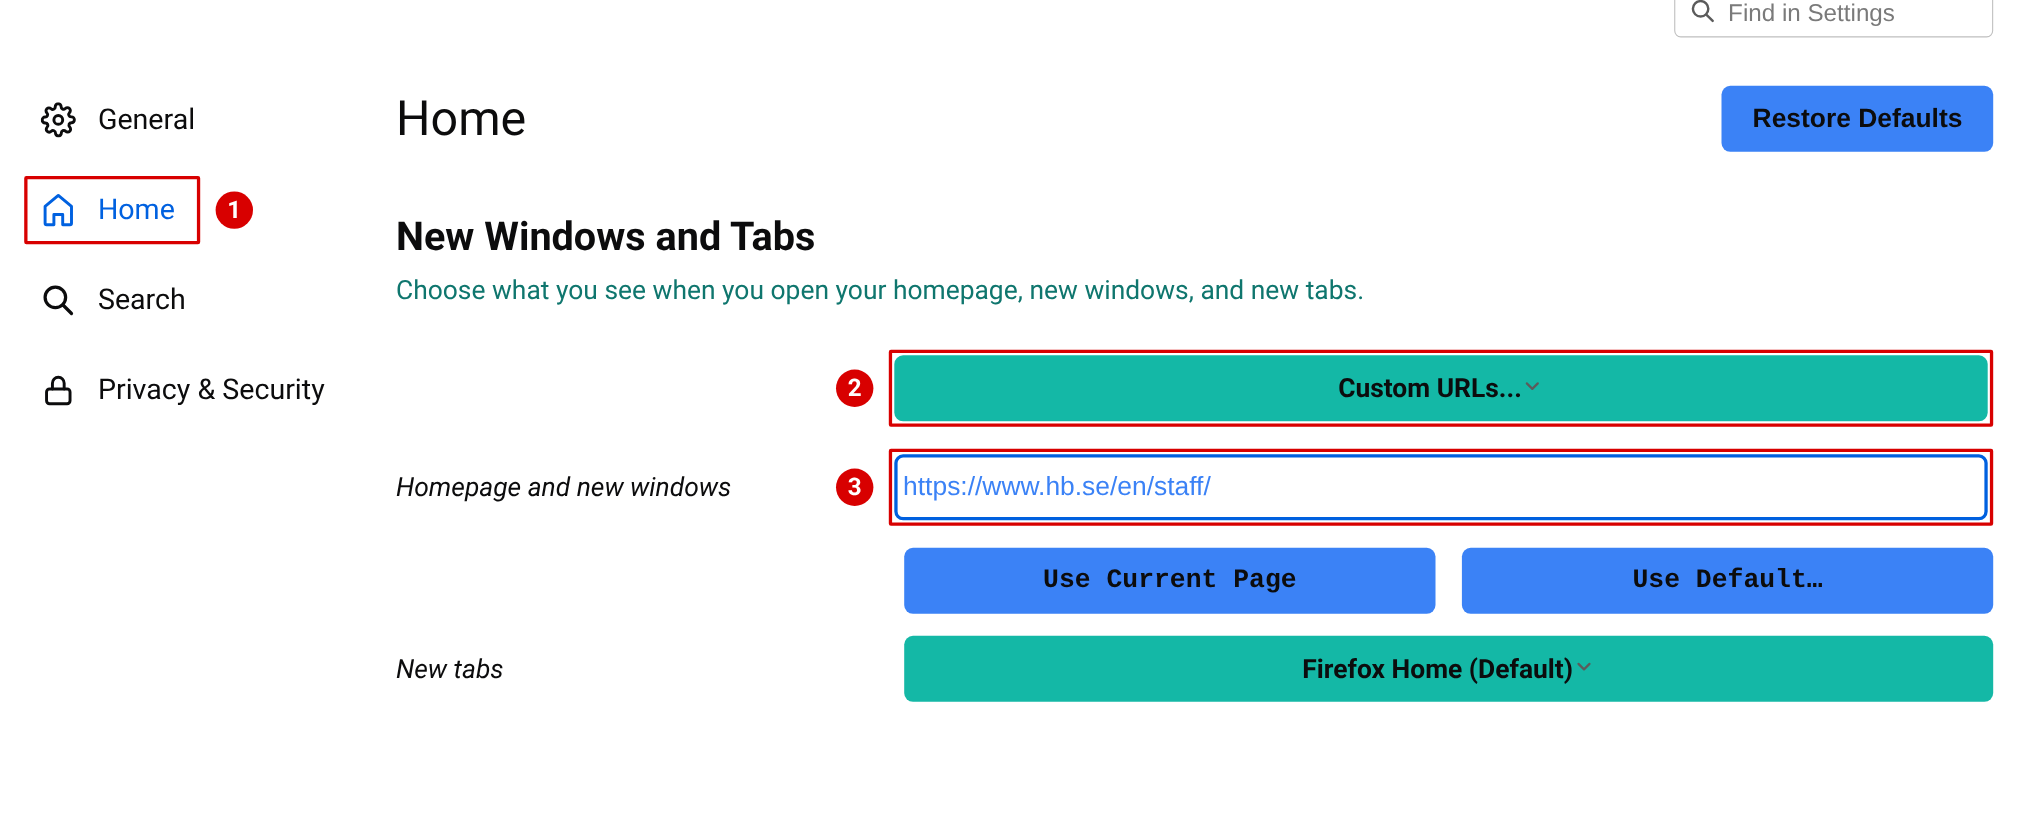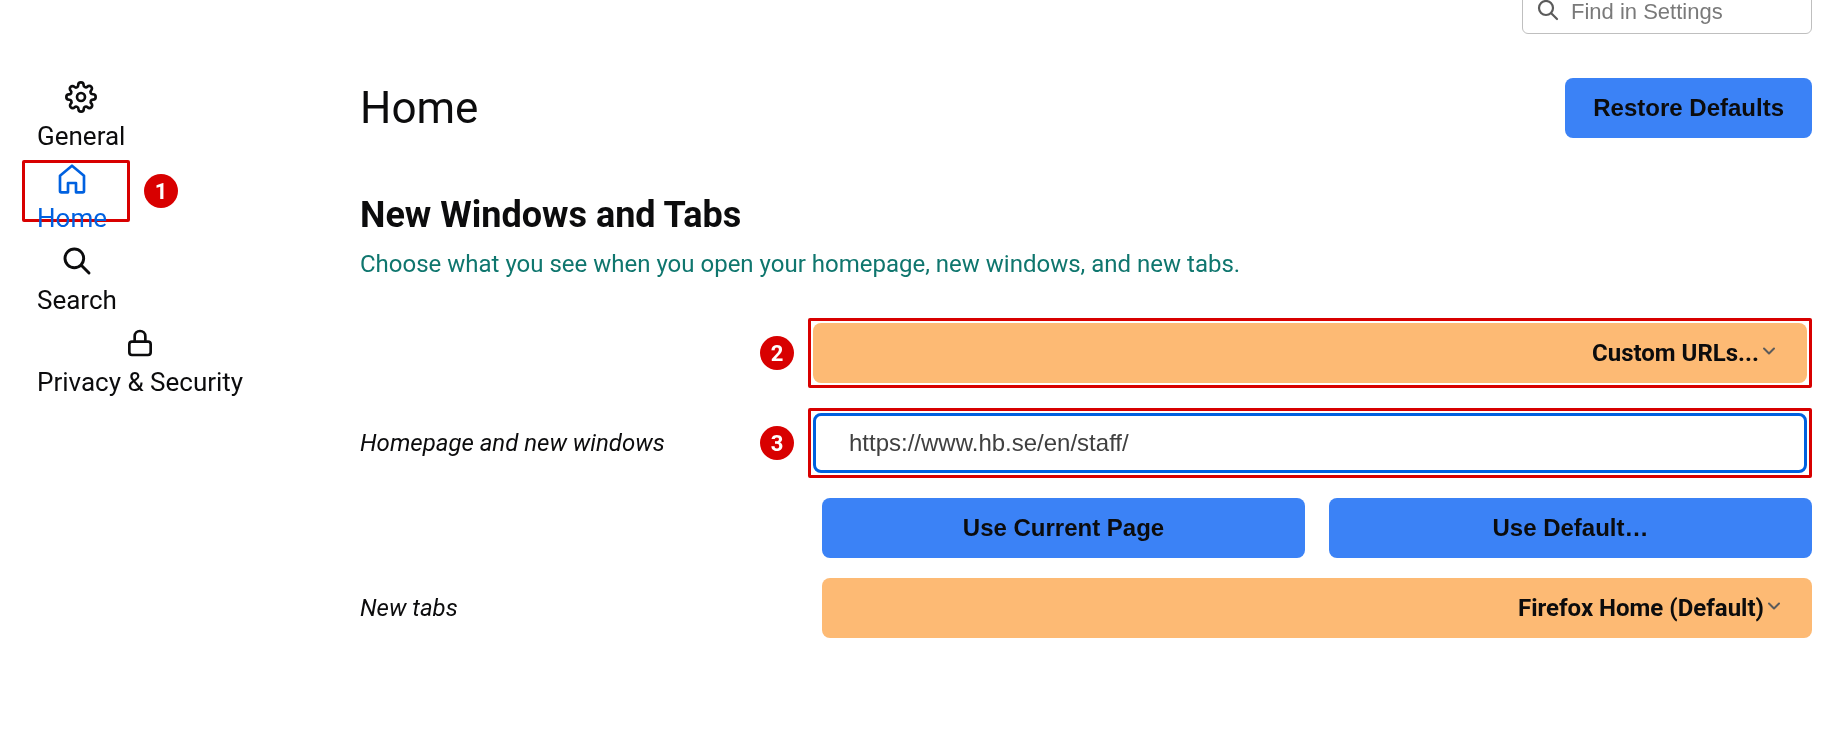--- a/index.html
+++ b/index.html
@@ -44,32 +44,31 @@
     }
 
     .sidebar {
       width: 360px;
       padding-top: 78px;
       padding-left: 22px;
     }
     .side-item {
       display: flex;
       align-items: center;
-      gap: 8px;
+      gap: 20px;
       height: 62px;
       padding: 0 12px;
       font-size: 26px;
       color: #0c0c0d;
       cursor: pointer;
       margin-bottom: 20px;
       border: 3px solid transparent;
       border-radius: 2px;
       width: fit-content;
       padding-right: 20px;
-      flex-direction: column;
     }
     .side-item.active {
       color: #0061e0;
     }
     .side-item.boxed {
       border: 3px solid #d80000;
     }
     .side-item .icon { width: 32px; height: 32px; display: inline-flex; align-items: center; justify-content: center; }
     .side-badge {
       margin-left: 14px;
@@ -144,52 +143,52 @@
       position: relative;
     }
 
     .annot-box {
       border: 3px solid #d80000;
       border-radius: 2px;
       padding: 2px;
     }
 
     .select-like {
-      background: #fdba74;
+      background: #14b8a6;
       border: none;
       width: 100%;
       height: 60px;
       padding: 0 28px;
       font-size: 24px;
       font-weight: 700;
       color: #0c0c0d;
       border-radius: 8px;
       display: flex;
       align-items: center;
-      justify-content: flex-end;
+      justify-content: center;
       cursor: pointer;
     }
     .select-like .chev { color: #5b5b5b; }
 
     .url-input {
       width: 100%;
       height: 60px;
-      padding: 0 33px;
-      font-size: 24px;
-      color: #404040;
+      padding: 0 5px;
+      font-size: 24px;
+      color: #3b82f6;
       border: 3px solid #0060df;
       border-radius: 8px;
       outline: none;
     }
 
     .btn-row {
       display: flex;
       gap: 24px;
     }
-    .btn-half { flex: 1; }
+    .btn-half { flex: 1; font-family: Liberation Mono, monospace; }
   </style>
 </head>
 <body>
 
 <div class="search-wrap">
   <span class="search-icon-pos">
     <svg width="24" height="24" viewBox="0 0 24 24" fill="none" stroke="currentColor" stroke-width="2.2" stroke-linecap="round">
         <circle cx="10" cy="10" r="7"></circle>
         <line x1="21" y1="21" x2="15.2" y2="15.2"></line>
       </svg>

